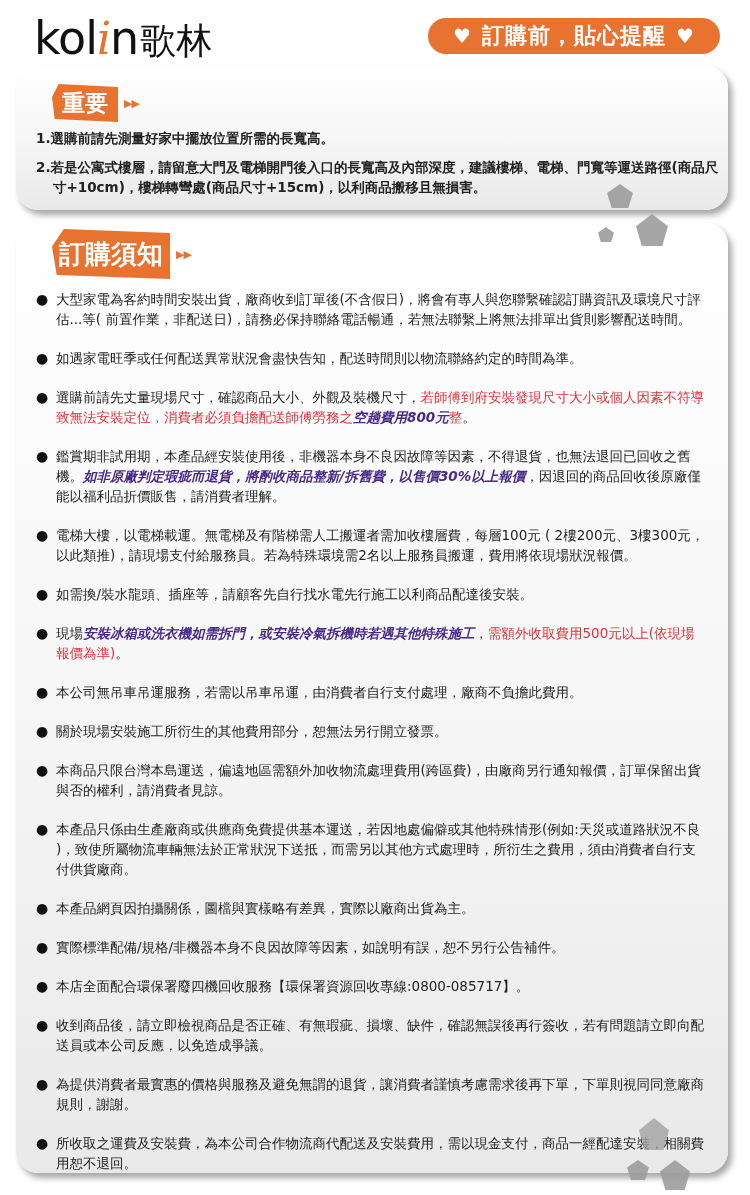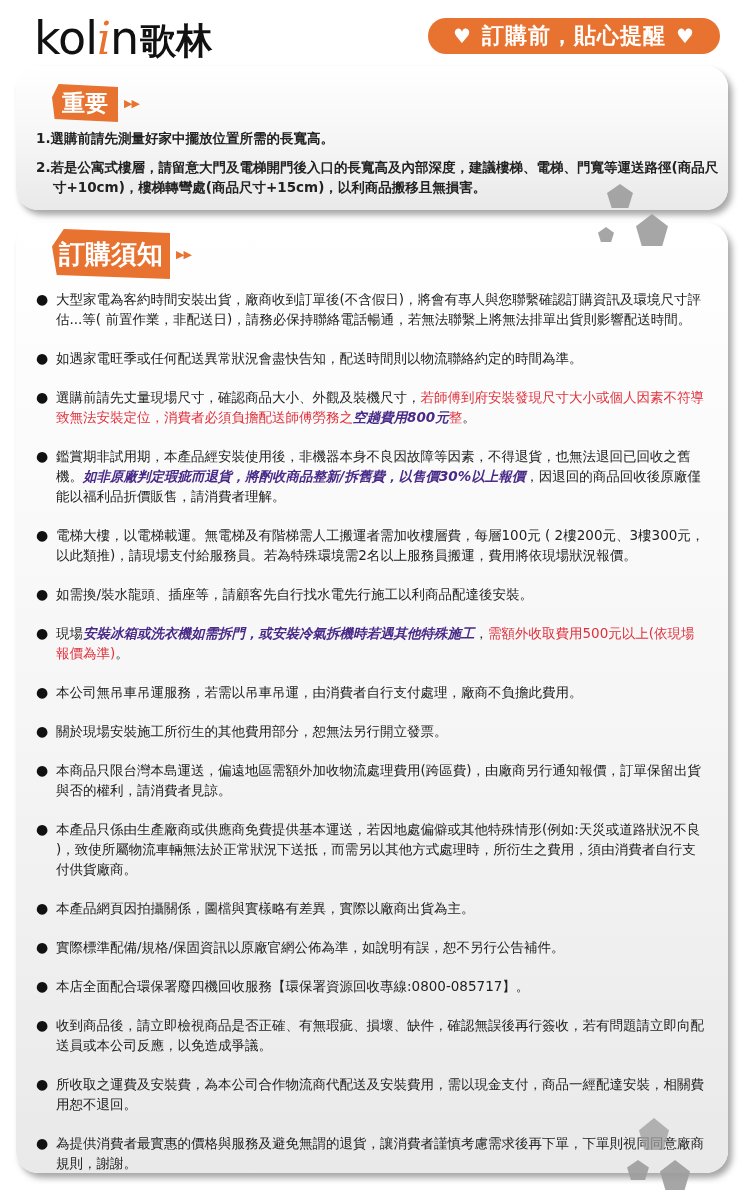--- a/index.html
+++ b/index.html
@@ -2,21 +2,21 @@
 <html><head>
 <meta charset="utf-8">
 <style>
   * { box-sizing: border-box; margin: 0; padding: 0; }
   html, body { width: 750px; height: 1195px; background: #ffffff; overflow: hidden; }
   body { position: relative; font-family: "DejaVu Sans", "Liberation Sans", sans-serif; color: #222; }
 
   .logo { position: absolute; left: 34px; top: 6px; height: 60px; display: flex; align-items: flex-end; }
   .logo-latin { font-family: "DejaVu Sans", sans-serif; font-size: 46px; line-height: 54px; letter-spacing: -1px; color: #111; font-weight: normal; }
   .logo-i { font-family: "DejaVu Serif", serif; font-style: italic; color: #e8722f; font-size: 44px; }
-  .logo-cn { font-size: 36px; line-height: 50px; color: #111; margin-left: 2px; font-weight: bold; }
+  .logo-cn { font-size: 36px; line-height: 50px; color: #111; margin-left: 2px; font-weight: normal; }
 
   .pill { position: absolute; left: 428px; top: 18px; width: 292px; height: 36px; border-radius: 18px; background: #e8722f; color: #fff; display: flex; align-items: center; justify-content: center; gap: 10px; font-size: 22px; font-weight: bold; letter-spacing: 1px; }
   .heart { font-size: 20px; color: #fff; }
 
   .card { position: absolute; left: 16px; width: 712px; border-radius: 22px;
           background: linear-gradient(to bottom, #ffffff 0%, #f6f6f6 50%, #e9e9e9 100%);
           box-shadow: 4px 5px 6px rgba(0,0,0,0.35); }
   .card1 { top: 66px; height: 144px; }
   .card2 { top: 223px; height: 950px; }
 
@@ -77,25 +77,25 @@
       <div class="note"><span>選購前請先丈量現場尺寸，確認商品大小、外觀及裝機尺寸，</span><span class="red">若師傅到府安裝發現尺寸大小或個人因素不符導致無法安裝定位，消費者必須負擔配送師傅勞務之</span><span class="purple">空趟費用800元</span><span class="red">整</span><span>。</span></div>
       <div class="note"><span>鑑賞期非試用期，本產品經安裝使用後，非機器本身不良因故障等因素，不得退貨，也無法退回已回收之舊機。</span><span class="purple">如非原廠判定瑕疵而退貨，將酌收商品整新/拆舊費，以售價30%以上報價</span><span>，因退回的商品回收後原廠僅能以福利品折價販售，請消費者理解。</span></div>
       <div class="note"><span>電梯大樓，以電梯載運。無電梯及有階梯需人工搬運者需加收樓層費，每層100元 ( 2樓200元、3樓300元，以此類推)，請現場支付給服務員。若為特殊環境需2名以上服務員搬運，費用將依現場狀況報價。</span></div>
       <div class="note"><span>如需換/裝水龍頭、插座等，請顧客先自行找水電先行施工以利商品配達後安裝。</span></div>
       <div class="note"><span>現場</span><span class="purple">安裝冰箱或洗衣機如需拆門，或安裝冷氣拆機時若遇其他特殊施工</span><span>，</span><span class="red">需額外收取費用500元以上(依現場報價為準)</span><span>。</span></div>
       <div class="note"><span>本公司無吊車吊運服務，若需以吊車吊運，由消費者自行支付處理，廠商不負擔此費用。</span></div>
       <div class="note"><span>關於現場安裝施工所衍生的其他費用部分，恕無法另行開立發票。</span></div>
       <div class="note"><span>本商品只限台灣本島運送，偏遠地區需額外加收物流處理費用(跨區費)，由廠商另行通知報價，訂單保留出貨與否的權利，請消費者見諒。</span></div>
       <div class="note"><span>本產品只係由生產廠商或供應商免費提供基本運送，若因地處偏僻或其他特殊情形(例如:天災或道路狀況不良 )，致使所屬物流車輛無法於正常狀況下送抵，而需另以其他方式處理時，所衍生之費用，須由消費者自行支付供貨廠商。</span></div>
       <div class="note"><span>本產品網頁因拍攝關係，圖檔與實樣略有差異，實際以廠商出貨為主。</span></div>
-      <div class="note"><span>實際標準配備/規格/保固資訊以原廠官網公佈為準，如說明有誤，恕不另行公告補件。</span></div>
+      <div class="note"><span>實際標準配備/規格/非機器本身不良因故障等因素，如說明有誤，恕不另行公告補件。</span></div>
       <div class="note"><span>本店全面配合環保署廢四機回收服務【環保署資源回收專線:0800-085717】。</span></div>
       <div class="note"><span>收到商品後，請立即檢視商品是否正確、有無瑕疵、損壞、缺件，確認無誤後再行簽收，若有問題請立即向配送員或本公司反應，以免造成爭議。</span></div>
+      <div class="note"><span>為提供消費者最實惠的價格與服務及避免無謂的退貨，讓消費者謹慎考慮需求後再下單，下單則視同同意廠商規則，謝謝。</span></div>
       <div class="note"><span>所收取之運費及安裝費，為本公司合作物流商代配送及安裝費用，需以現金支付，商品一經配達安裝，相關費用恕不退回。</span></div>
-      <div class="note"><span>為提供消費者最實惠的價格與服務及避免無謂的退貨，讓消費者謹慎考慮需求後再下單，下單則視同同意廠商規則，謝謝。</span></div>
       <div class="note"><span>如有</span><span class="red">顯示器壁掛</span><span>或</span><span class="red">其他額外施工安裝需求</span><span>，可請於訂單電話聯繫或安裝團隊聯繫時提前報價確認，我們將安排安裝團隊為您服務。</span></div>
     </div>
 </div>
 
 <div class="poly" style="left:607px;top:184px;width:26px;height:24px;"></div>
 <div class="poly" style="left:598px;top:227px;width:16px;height:15px;"></div>
 <div class="poly" style="left:636px;top:214px;width:32px;height:32px;"></div>
 <div class="poly" style="left:639px;top:1118px;width:30px;height:32px;opacity:0.75;"></div>
 <div class="poly" style="left:627px;top:1160px;width:22px;height:20px;"></div>
 <div class="poly" style="left:660px;top:1160px;width:30px;height:30px;"></div>

